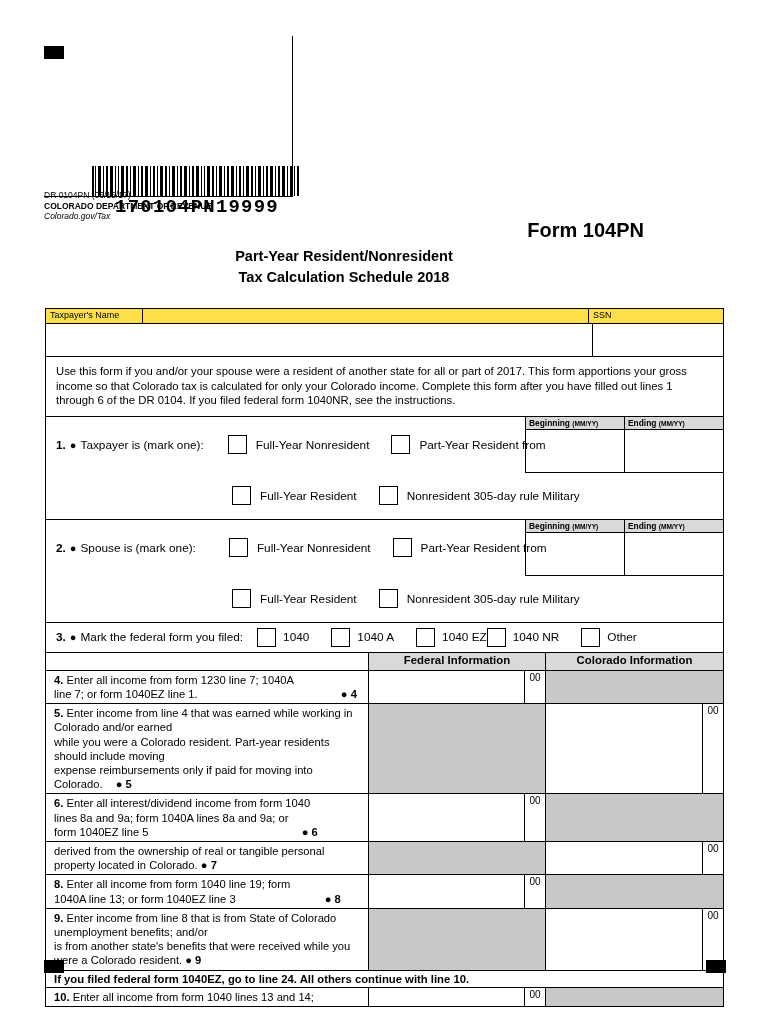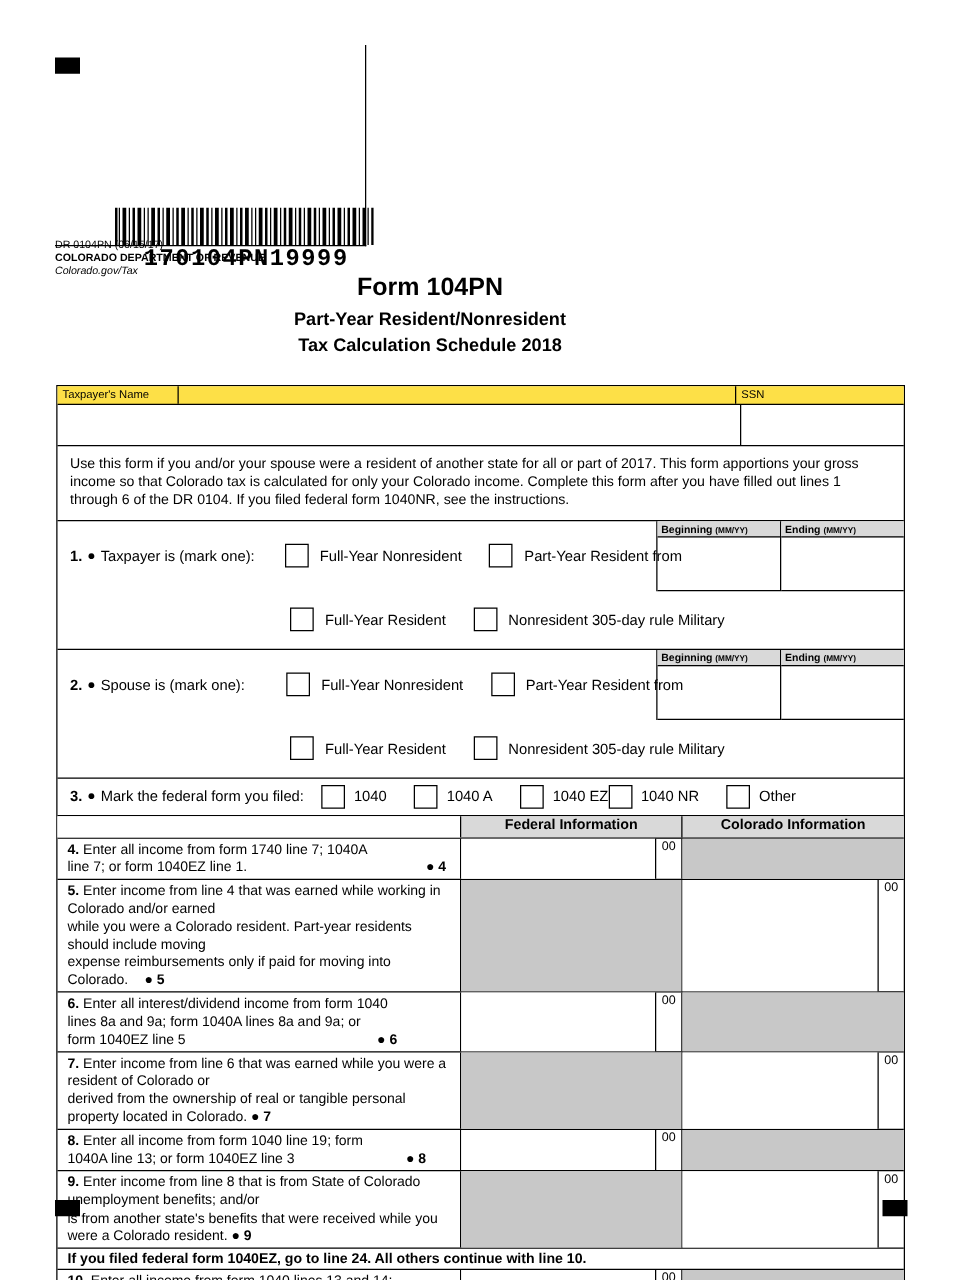--- a/index.html
+++ b/index.html
@@ -71,21 +71,21 @@
   }
   .dept-block .l1 { font-size: 8.5px; }
   .dept-block .l2 { font-size: 8.5px; font-weight: bold; }
   .dept-block .l3 { font-size: 8.5px; font-style: italic; }
 
   .form-title {
     position: absolute;
     left: 44px;
     top: 219px;
     width: 600px;
-    text-align: center;
+    text-align: right;
     font-size: 20px;
     font-weight: bold;
   }
   .form-sub {
     position: absolute;
     left: 44px;
     top: 246px;
     width: 600px;
     text-align: center;
     font-size: 14.5px;
@@ -457,21 +457,21 @@
     </div>
 
     <div class="tbl-hdr">
       <div class="desc"></div>
       <div class="fed">Federal Information</div>
       <div class="co">Colorado Information</div>
     </div>
 
     <div class="lrow">
       <div class="ldesc">
-        <div><span class="lnum">4.</span> <span>Enter all income from form 1740 line 7; 1040A</span></div>
+        <div><span class="lnum">4.</span> <span>Enter all income from form 1230 line 7; 1040A</span></div>
         <div><span>line 7; or form 1040EZ line 1.</span> <span style="display:inline-block;width:140px"></span><span class="endmark lnum">● 4</span></div>
       </div>
       <div class="amt-cell">
         <div class="amt-field"></div>
         <div class="amt-00">00</div>
       </div>
       <div class="amt-cell">
         <div class="amt-gray-full"></div>
       </div>
     </div>
@@ -501,21 +501,20 @@
         <div class="amt-field"></div>
         <div class="amt-00">00</div>
       </div>
       <div class="amt-cell">
         <div class="amt-gray-full"></div>
       </div>
     </div>
 
     <div class="lrow">
       <div class="ldesc">
-        <div><span class="lnum">7.</span> <span>Enter income from line 6 that was earned while you were a resident of Colorado or</span></div>
         <div><span>derived from the ownership of real or tangible personal property located in Colorado.</span> <span class="endmark lnum">● 7</span></div>
       </div>
       <div class="amt-cell">
         <div class="amt-gray-full"></div>
       </div>
       <div class="amt-cell">
         <div class="amt-field"></div>
         <div class="amt-00">00</div>
       </div>
     </div>

